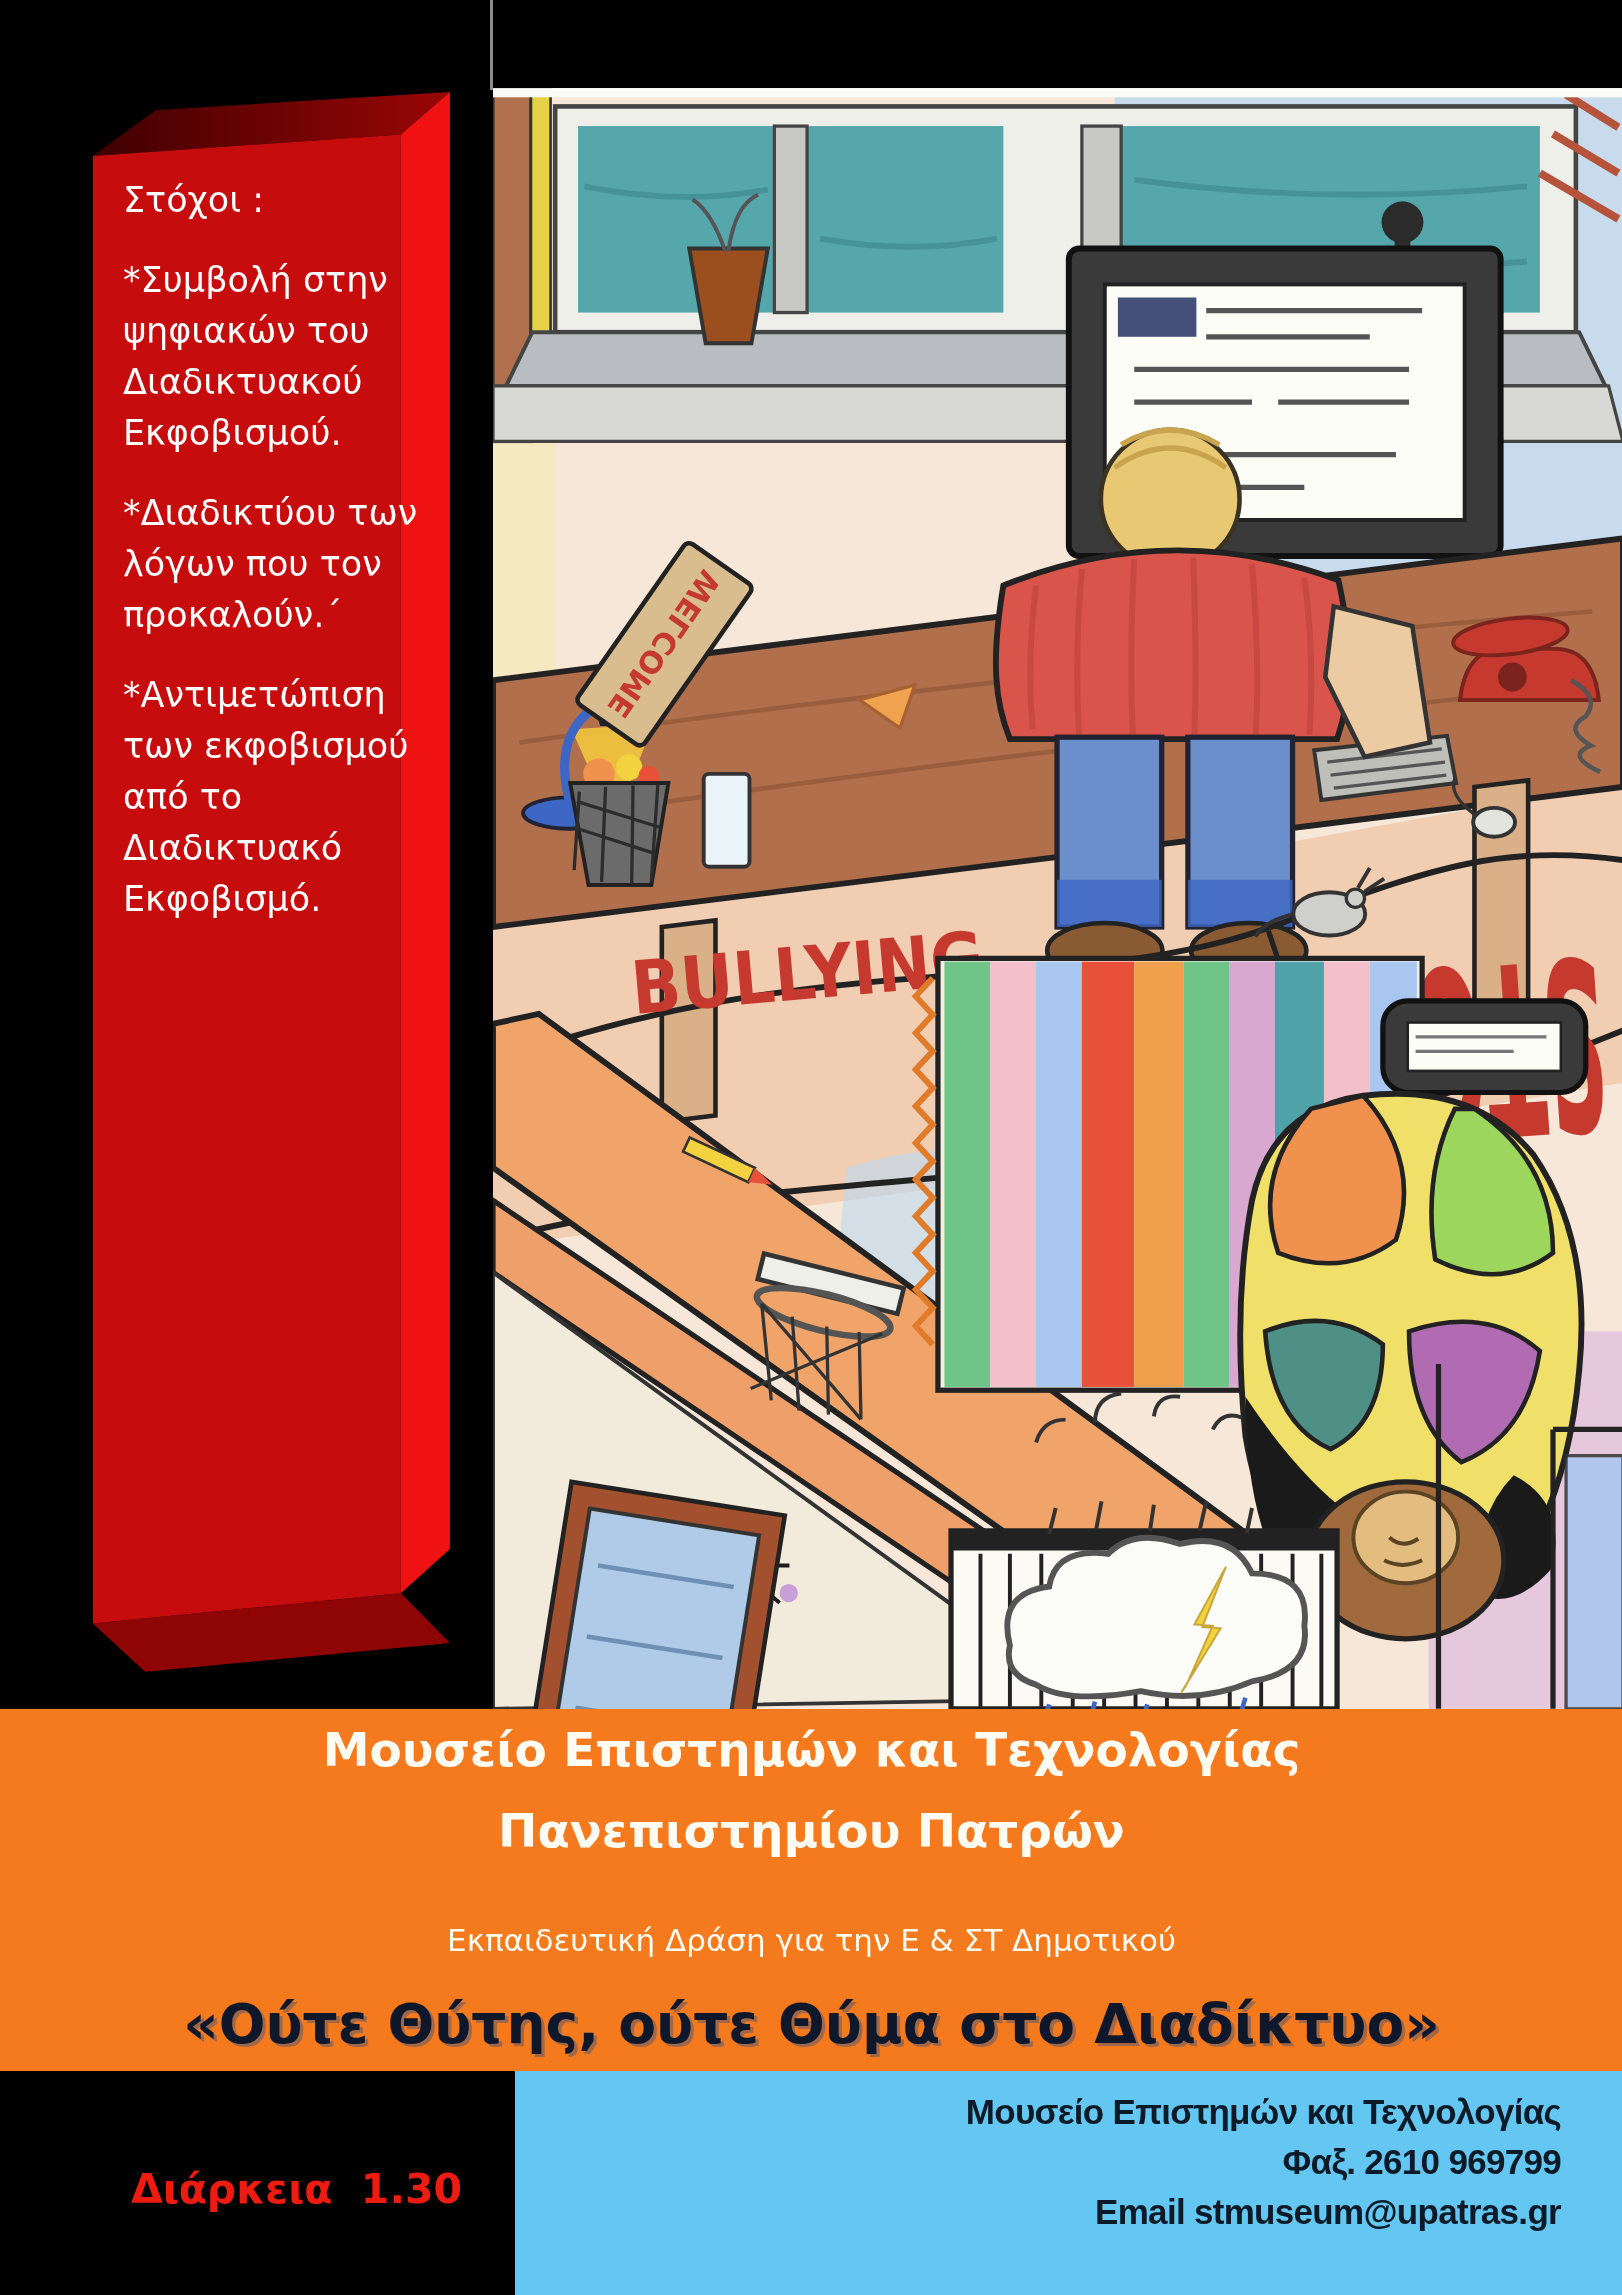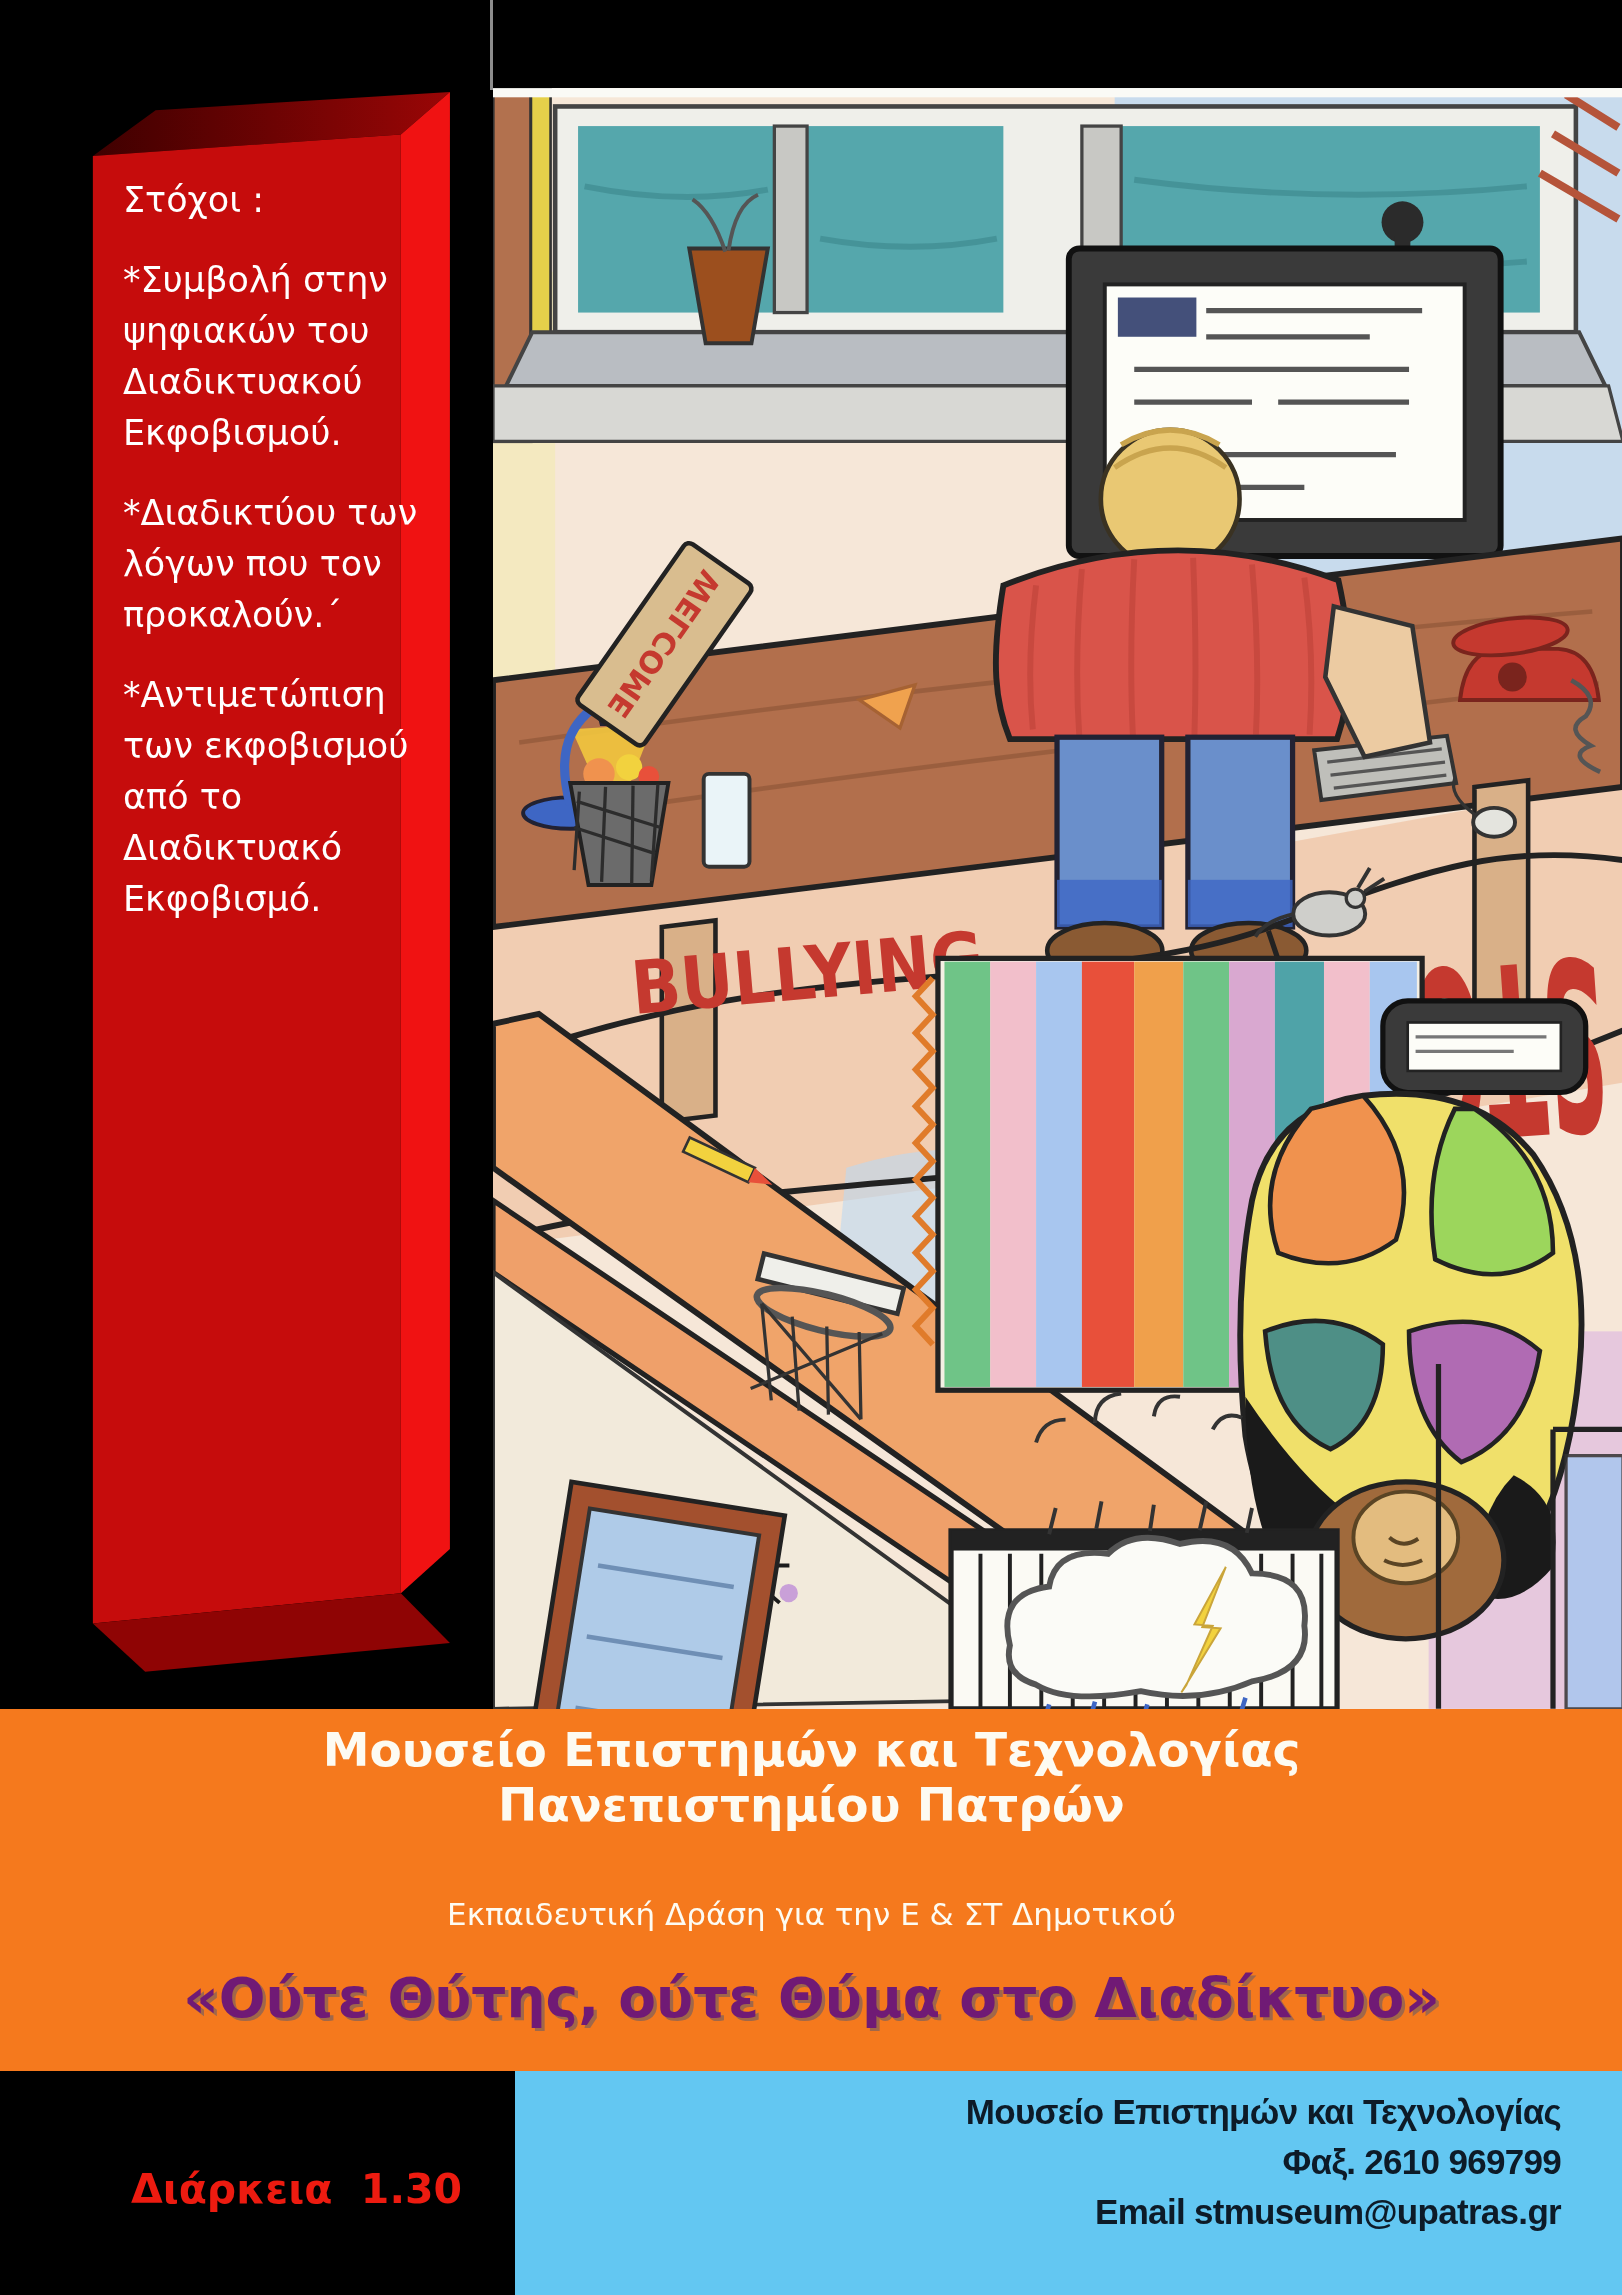--- a/index.html
+++ b/index.html
@@ -14,23 +14,23 @@
 
   
   .photo{position:absolute;left:493px;top:88px;width:1130px;height:1621px;background:#F6E7D8;}
   .photo svg{display:block}
   .edge-line{position:absolute;left:490px;top:0;width:2.6px;height:90px;background:#8d8d8d;}
 
   
   .banner{position:absolute;left:0;top:1709px;width:1623px;height:362px;background:#F5791D;
           text-align:center;color:#FDFBF2;}
   .banner-l1{margin-top:13px;font-size:47px;font-weight:bold;}
-  .banner-l2{font-size:47px;font-weight:bold;}
+  .banner-l2{margin-top:26px;font-size:47px;font-weight:bold;}
   .banner-l3{margin-top:64px;font-size:31px;font-weight:normal;}
-  .banner-l4{margin-top:34px;font-size:55px;font-weight:bold;color:#701a75;
+  .banner-l4{margin-top:34px;font-size:55px;font-weight:bold;color:#0f172a;
              text-shadow:3.3px 3.3px 0 rgba(90,90,110,0.55);}
 
   
   .duration{position:absolute;left:131px;top:2165px;font-size:41px;font-weight:bold;
             color:#ED1B10;white-space:pre-wrap;}
   .contact{position:absolute;left:515px;top:2071px;width:1108px;height:224px;background:#63C7F2;
            text-align:right;box-sizing:border-box;padding:15.7px 62px 0 0;color:#0D1B28;}
   .contact div{font-size:35px;font-weight:bold;line-height:50px;letter-spacing:-0.7px;
                font-family:"Liberation Sans",sans-serif;}
 </style>

